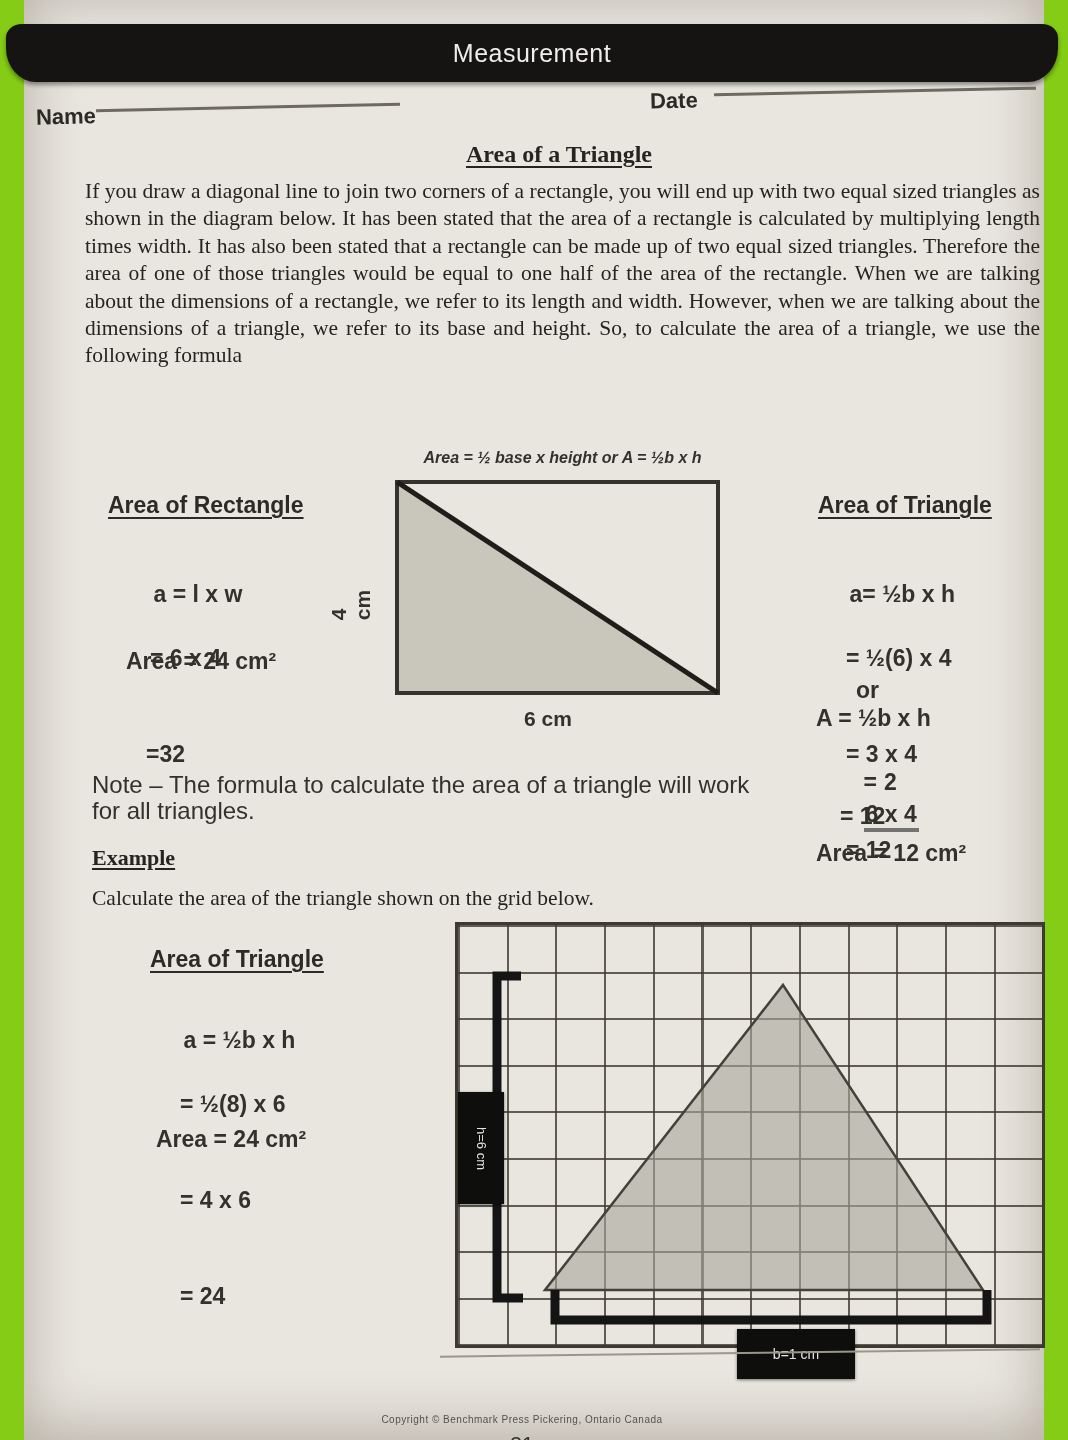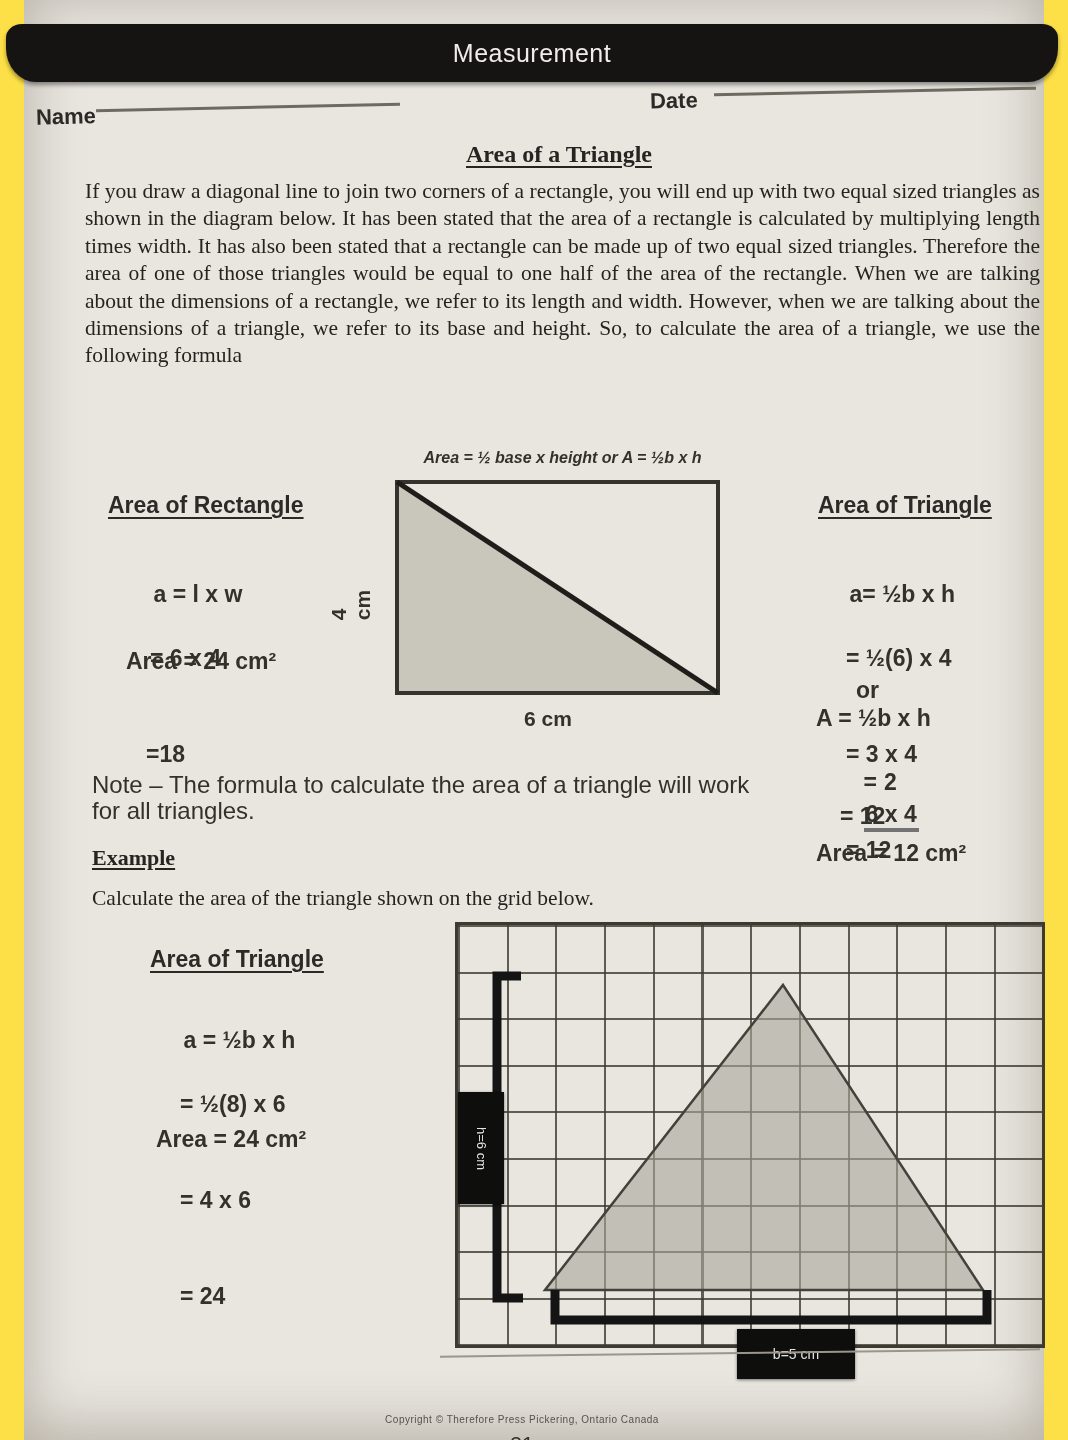--- a/index.html
+++ b/index.html
@@ -1,16 +1,16 @@
 <!DOCTYPE html>
 <html><head>
 <meta charset="utf-8">
 <style>
   html,body{margin:0;padding:0;background:#000;}
-  .stage{position:relative;width:1068px;height:1440px;background:#fde047;overflow:hidden;
+  .stage{position:relative;width:1068px;height:1440px;background:#84cc16;overflow:hidden;
          font-family:"Liberation Sans",sans-serif;}
   .paper{position:absolute;left:24px;top:0;width:1020px;height:1440px;background:#e9e6e0;
          box-shadow:inset 0 0 60px rgba(90,80,60,.25), inset 0 -20px 50px rgba(120,110,90,.18);}
   .band{position:absolute;left:6px;top:24px;width:1052px;height:58px;background:#151412;
         border-radius:16px 16px 30px 30px/14px 14px 34px 34px;display:flex;align-items:center;justify-content:center;
         box-shadow:0 3px 4px rgba(0,0,0,.4);}
   .band span{color:#efeceb;font-size:25px;letter-spacing:.5px;}
   .abs{position:absolute;}
   .lbl{font-weight:bold;color:#2c2a26;}
   .blank{border-bottom:3px solid #6e6a62;}
@@ -60,21 +60,21 @@
   <div class="abs title" style="left:466px;top:141px;">Area of a Triangle</div>
 
   <div class="abs body-text" style="left:85px;top:178px;width:955px;">If you draw a diagonal line to join two corners of a rectangle, you will end up with two equal sized triangles as shown in the diagram below.  It has been stated that the area of a rectangle is calculated by multiplying length times width.  It has also been stated that a rectangle can be made up of two equal sized triangles.  Therefore the area of one of those triangles would be equal to one half of the area of the rectangle.  When we are talking about the dimensions of a rectangle, we refer to its length and width.  However, when we are talking about the dimensions of a triangle, we refer to its base and height.  So, to calculate the area of a triangle, we use the following formula</div>
 
   <div class="abs formula" style="left:85px;top:432px;width:955px;text-align:center;">Area = ½ base x height or A = ½b x h</div>
 
   <div class="abs sec-head" style="left:108px;top:492px;">Area of Rectangle</div>
   <div class="abs math" style="left:128px;top:546px;">
     <span>a = l x w</span>
     <span class="ind">= 6 x 4</span>
-    <span class="ind" style="padding-left:18px;">=18</span>
+    <span class="ind" style="padding-left:18px;">=32</span>
   </div>
   <div class="abs result" style="left:126px;top:648px;">Area = 24 cm²</div>
 
   <div class="rect-fig">
     <svg width="325" height="215" viewBox="0 0 325 215">
       <polygon points="2,2 323,213 2,213" fill="#aeab9e" fill-opacity="0.55"></polygon>
       <rect x="2" y="2" width="321" height="211" fill="none" stroke="#35332d" stroke-width="4"></rect>
       <line x1="2" y1="2" x2="323" y2="213" stroke="#1e1d1a" stroke-width="5"></line>
     </svg>
   </div>
@@ -115,19 +115,19 @@
   <div class="grid-box"></div>
   <svg class="grid-svg" viewBox="0 0 584 420">
     <polygon points="328,63 528,368 90,368" fill="#a9a699" fill-opacity="0.6" stroke="#44413a" stroke-width="2.5"></polygon>
     <path d="M66,54 L42,54 L42,376 L68,376" fill="none" stroke="#141414" stroke-width="9"></path>
     <path d="M100,368 L100,398 L532,398 L532,368" fill="none" stroke="#141414" stroke-width="9"></path>
   </svg>
   <div class="abs tag" style="left:458px;top:1092px;width:46px;height:112px;">
     <span style="transform:rotate(90deg);font-size:13px;white-space:nowrap;">h=6 cm</span>
   </div>
   <div class="abs tag" style="left:737px;top:1329px;width:118px;height:50px;">
-    <span style="font-size:14px;">b=5 cm</span>
+    <span style="font-size:14px;">b=1 cm</span>
   </div>
   <div class="scan-line" style="left:440px;top:1352px;width:600px;"></div>
 
   <div class="abs footer-num" style="left:0;top:1388px;width:1044px;text-align:center;margin-top:44px;">31</div>
-  <div class="abs copyright" style="left:0;top:1414px;width:1044px;text-align:center;">Copyright © Therefore Press  Pickering, Ontario  Canada</div>
+  <div class="abs copyright" style="left:0;top:1414px;width:1044px;text-align:center;">Copyright © Benchmark Press  Pickering, Ontario  Canada</div>
 </div>
 
 </body></html>

